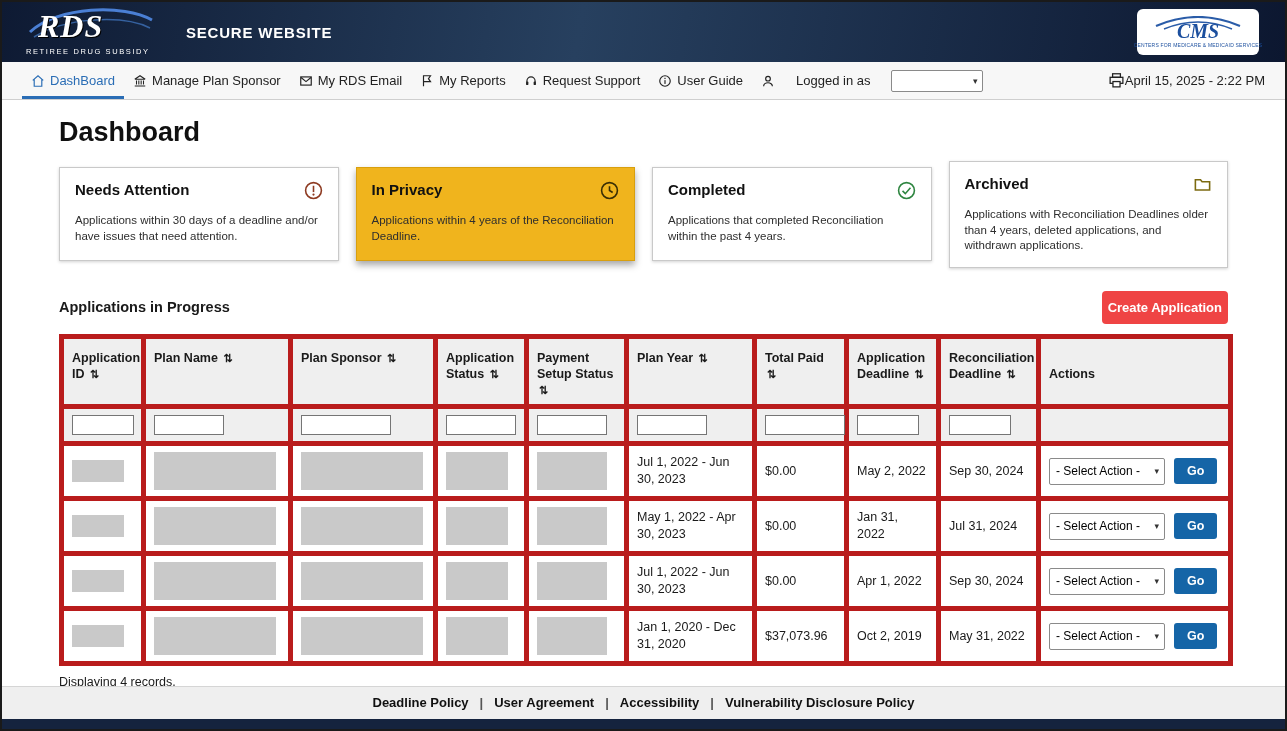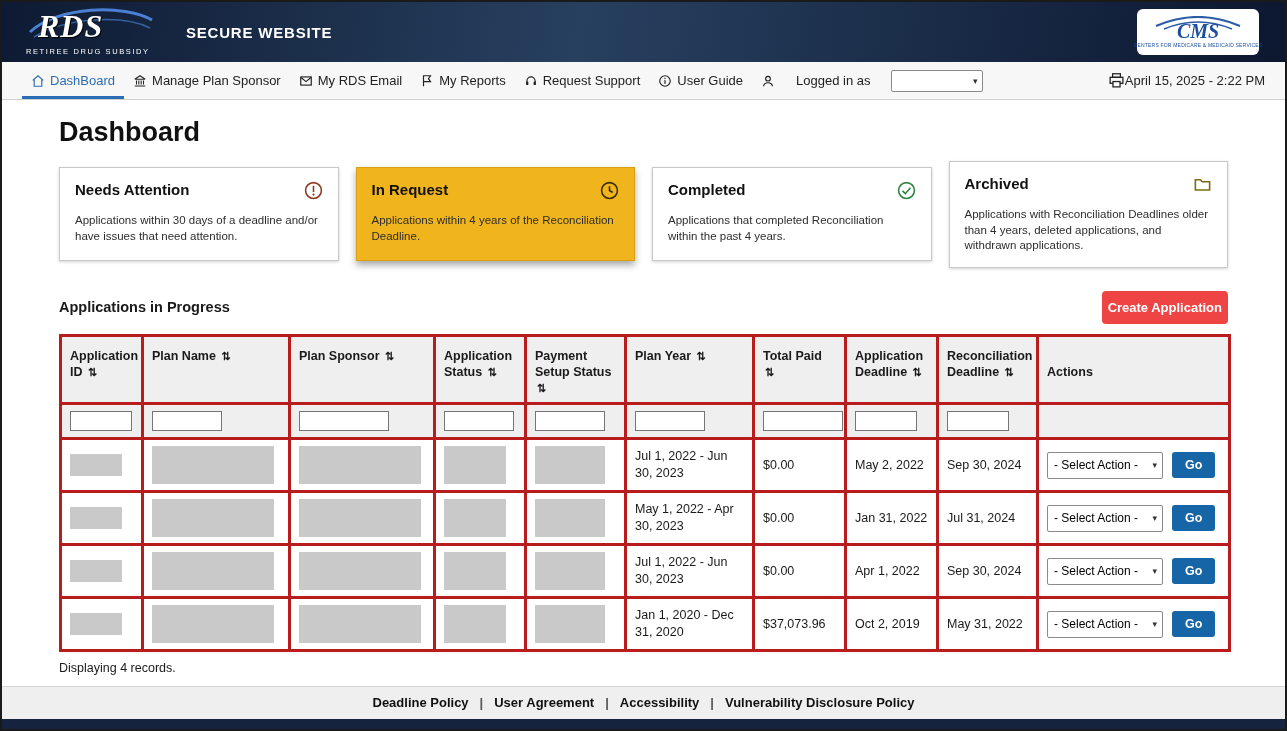--- a/index.html
+++ b/index.html
@@ -107,21 +107,21 @@
   .section-row { display: flex; justify-content: space-between; align-items: center; margin: 23px 0 10px; }
   .section-title { font-size: 14.5px; font-weight: bold; }
   .btn-primary {
     background: #ef4444; color: #fff; font-weight: bold; font-size: 13px;
     border: none; border-radius: 4px; padding: 9px 6px; cursor: pointer;
     font-family: "Liberation Sans", sans-serif;
   }
 
   
   table { width: 100%; border-collapse: collapse; table-layout: fixed; font-size: 12.5px; }
-  th, td { border: 3px solid #b91c1c; padding: 6px 8px; text-align: left; }
+  th, td { border: 5px solid #b91c1c; padding: 6px 8px; text-align: left; }
   thead th {
     background: #efefef; font-weight: bold; vertical-align: top;
     padding-top: 11px; line-height: 1.3; cursor: pointer;
   }
   thead th.th-actions { vertical-align: middle; cursor: default; margin-left: 11px; }
   .sort { font-size: 11px; margin-left: 2px; }
   .filter-row td { background: #efefef; padding: 6px 8px; }
   .f-in {
     height: 20px; border: 1px solid #757575; background: #fff; width: 70px;
     font-size: 12px; padding: 0 4px;
@@ -255,21 +255,21 @@
               <rect x="11" y="6" width="2" height="8" fill="currentColor"></rect>
               <circle cx="12" cy="17.2" r="1.4" fill="currentColor"></circle>
             </svg>
         </span>
       </div>
       <div class="card-desc">Applications within 30 days of a deadline and/or have issues that need attention.</div>
     </div>
 
     <div class="card selected">
       <div class="card-head">
-        <span class="card-title">In Request</span>
+        <span class="card-title">In Privacy</span>
         <span class="card-icon ic-clock">
           <svg viewBox="0 0 24 24">
               <circle cx="12" cy="12" r="10" fill="none" stroke="currentColor" stroke-width="2"></circle>
               <path d="M12 6.5 V12 L16 14.5" fill="none" stroke="currentColor" stroke-width="2"></path>
             </svg>
         </span>
       </div>
       <div class="card-desc">Applications within 4 years of the Reconciliation Deadline.</div>
     </div>
 

